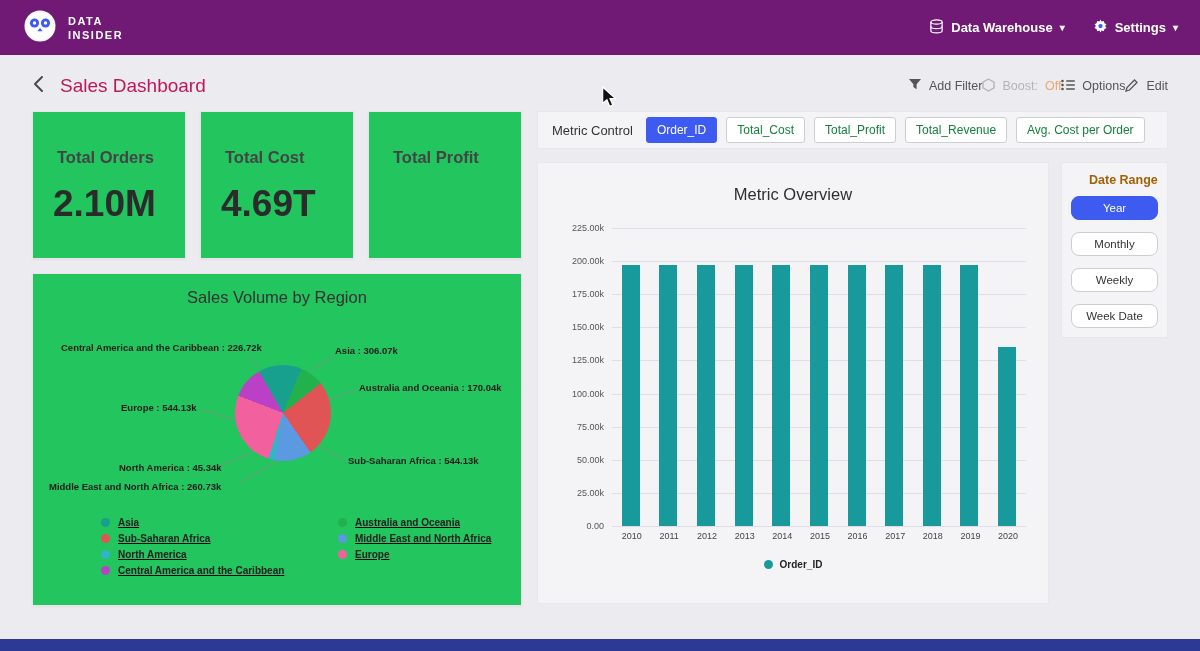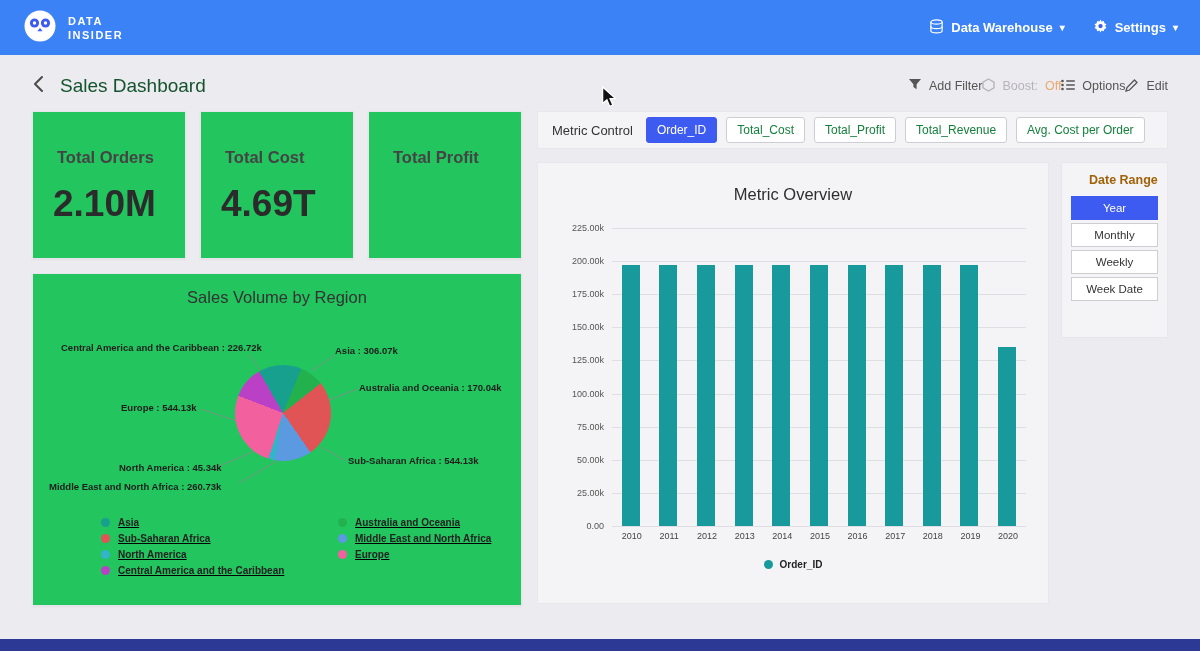--- a/index.html
+++ b/index.html
@@ -5,41 +5,41 @@
   * { box-sizing: border-box; margin: 0; padding: 0; }
   html,body { width:1200px; height:651px; }
   body {
     font-family: "Liberation Sans", sans-serif;
     background:#ecebf0;
     position:relative;
     overflow:hidden;
   }
   
   .navbar {
-    height:55px; background:#3b82f6; display:flex; align-items:center;
+    height:55px; background:#701a75; display:flex; align-items:center;
     justify-content:space-between; padding:0 22px;
   }
   .brand { display:flex; align-items:center; gap:10px; }
   .brand-text { color:#fff; font-size:11px; font-weight:bold; letter-spacing:1.5px; line-height:14px; }
   .nav-right { display:flex; align-items:center; gap:28px; }
   .dashboards-btn {
     display:flex; align-items:center; gap:8px; color:#fff; font-size:13px; font-weight:bold;
     border:1px solid rgba(255,255,255,.95); background:rgba(255,255,255,.14);
     padding:7px 14px; border-radius:6px; cursor:pointer;
   }
   .nav-item { display:flex; align-items:center; gap:7px; color:#fff; font-size:13px; font-weight:bold; cursor:pointer; }
   .caret { font-size:10px; color:#fff; }
 
   
   .header-row {
     display:flex; align-items:center; justify-content:space-between;
     padding:20px 32px 14px;
   }
   .header-left { display:flex; align-items:center; gap:16px; }
-  .page-title { font-size:19px; color:#14532d; font-weight:500;text-align:center; }
+  .page-title { font-size:19px; color:#be185d; font-weight:500;text-align:center; }
   .header-tools { display:flex; align-items:center; }
   .tool { display:flex; align-items:center; gap:7px; font-size:12.5px; color:#555; cursor:pointer; }
   .tool.muted { color:#b7b1bc; cursor:default; }
   .boost-off { color:#e8aa6e; }
 
   
   .main { display:flex; gap:15px; padding:0 32px; }
   .left-col { width:490px; display:flex; flex-direction:column; gap:14px; }
   .right-col { flex:1; display:flex; flex-direction:column; gap:13px; }
 
@@ -86,22 +86,22 @@
   .bars { position:absolute; left:0; right:0; bottom:0; top:0; display:flex; align-items:flex-end; justify-content:space-around; z-index:2; }
   .bar { width:18px; }
   .x-labels { display:flex; justify-content:space-around; margin-left:56px; margin-right:4px; margin-top:5px; }
   .xtick { font-size:9px; color:#444; width:18px; text-align:center; }
   .bar-legend { display:flex; align-items:center; justify-content:center; gap:7px; margin-top:18px; font-size:10px; font-weight:bold; color:#222; }
 
   .date-card { width:107px; height:176px; padding:10px 9px; }
   .date-title { font-size:12.5px; font-weight:600; color:#a16207; margin-bottom:9px; margin-left:18px; }
   .date-btn {
     display:block; width:100%; text-align:center; font-size:11.5px; color:#333;
-    background:#fff; border:1px solid #cfcdd4; border-radius:0; padding:5px 0;
-    margin-bottom:3px; cursor:pointer;
+    background:#fff; border:1px solid #cfcdd4; border-radius:8px; padding:5px 0;
+    margin-bottom:12px; cursor:pointer;
   }
   .date-btn.selected { background:#3d5af1; border-color:#3d5af1; color:#fff; }
 
   
   .footer-strip { position:absolute; left:0; right:0; bottom:0; height:12px; background:#2c3a96; }
 
   
   .cursor { position:absolute; left:600px; top:86px; z-index:99; pointer-events:none; }
 </style>
 </head>

